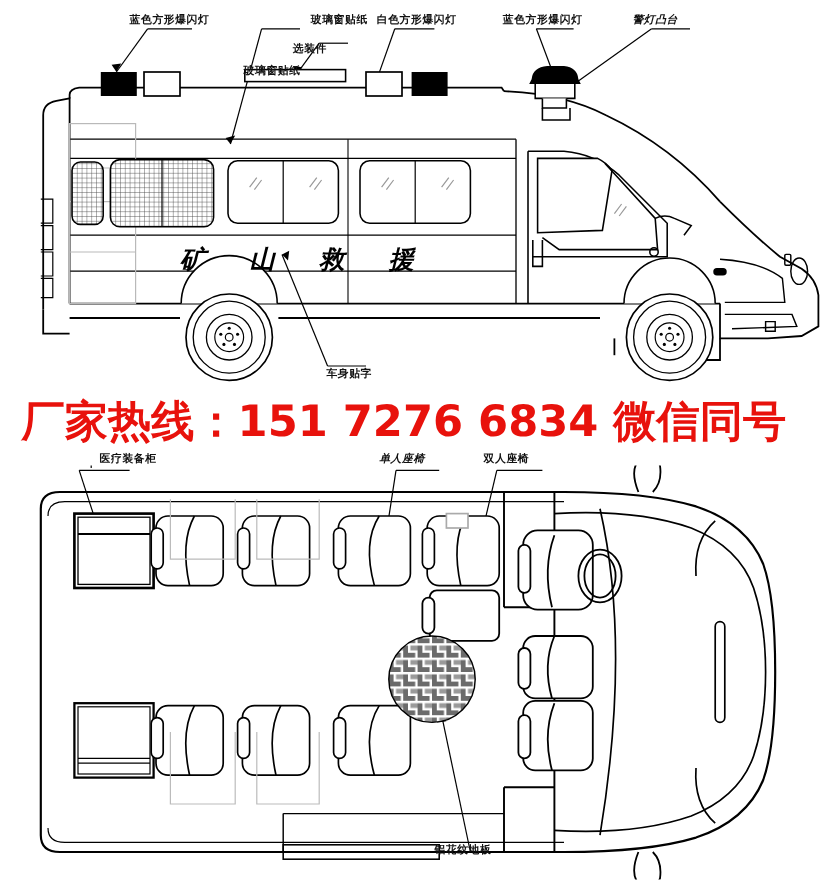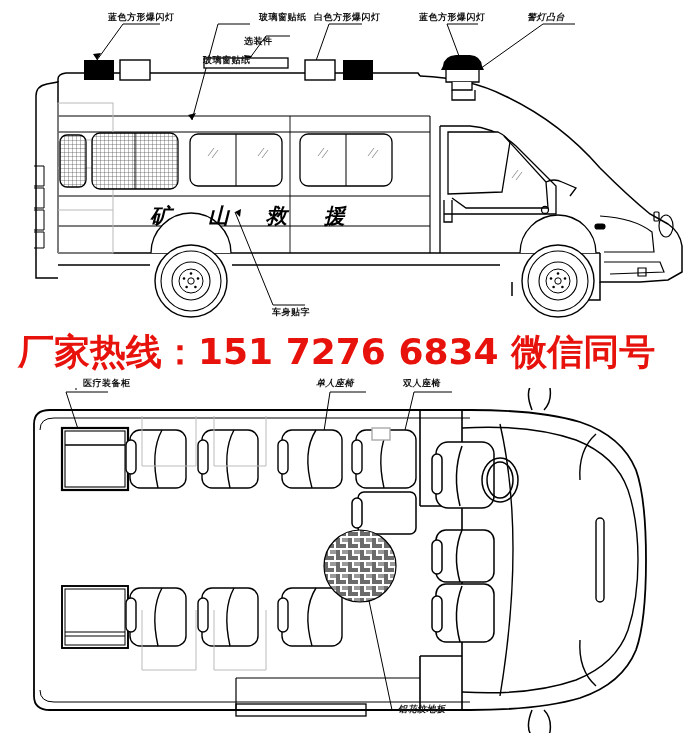--- a/index.html
+++ b/index.html
@@ -344,15 +344,15 @@
     </g>
 
     <g fill="none" stroke="#000" stroke-width="1.3">
       <rect x="236" y="316" width="130" height="12"></rect>
     </g>
   </svg>
 
   <div class="lbl" style="left:62px;top:378px;padding-left:21px;">医疗装备柜</div>
   <div class="lbl" style="left:316px;top:378px;font-style:italic;">单人座椅</div>
   <div class="lbl" style="left:403px;top:378px;">双人座椅</div>
-  <div class="lbl" style="left:398px;top:704px;font-style:italic;">铝花纹地板</div>
+  <div class="lbl" style="left:362px;top:704px;">铝花纹地板</div>
 
 </div>
 
 </body></html>

